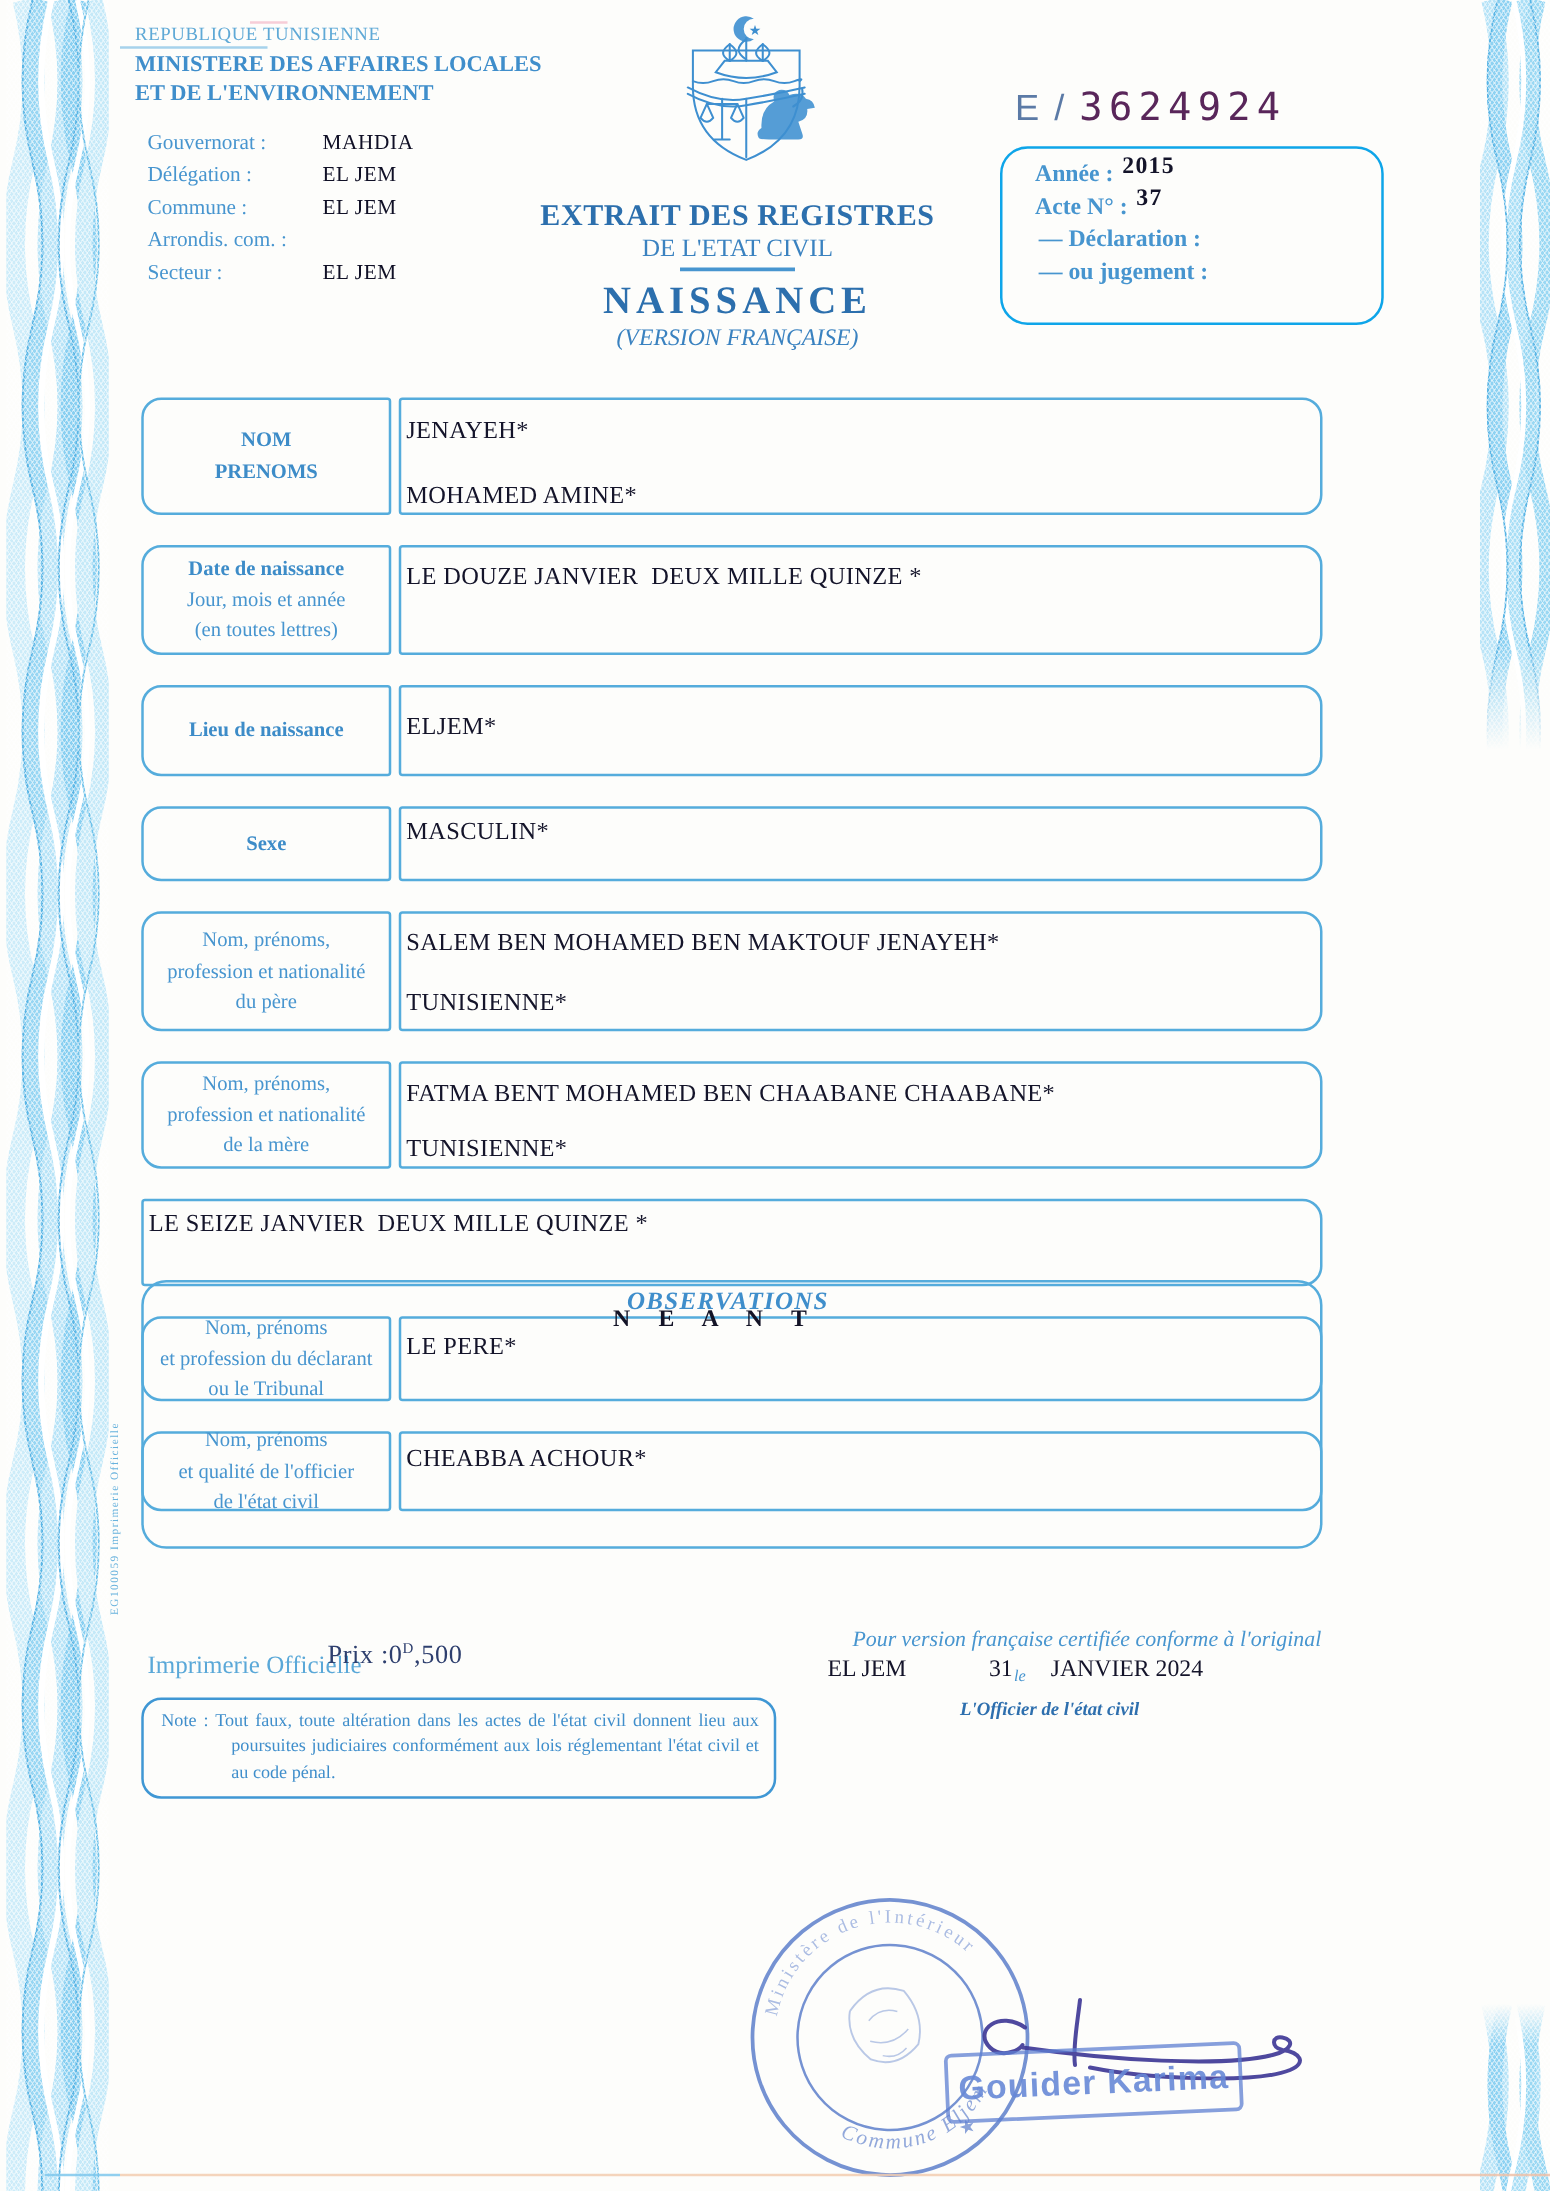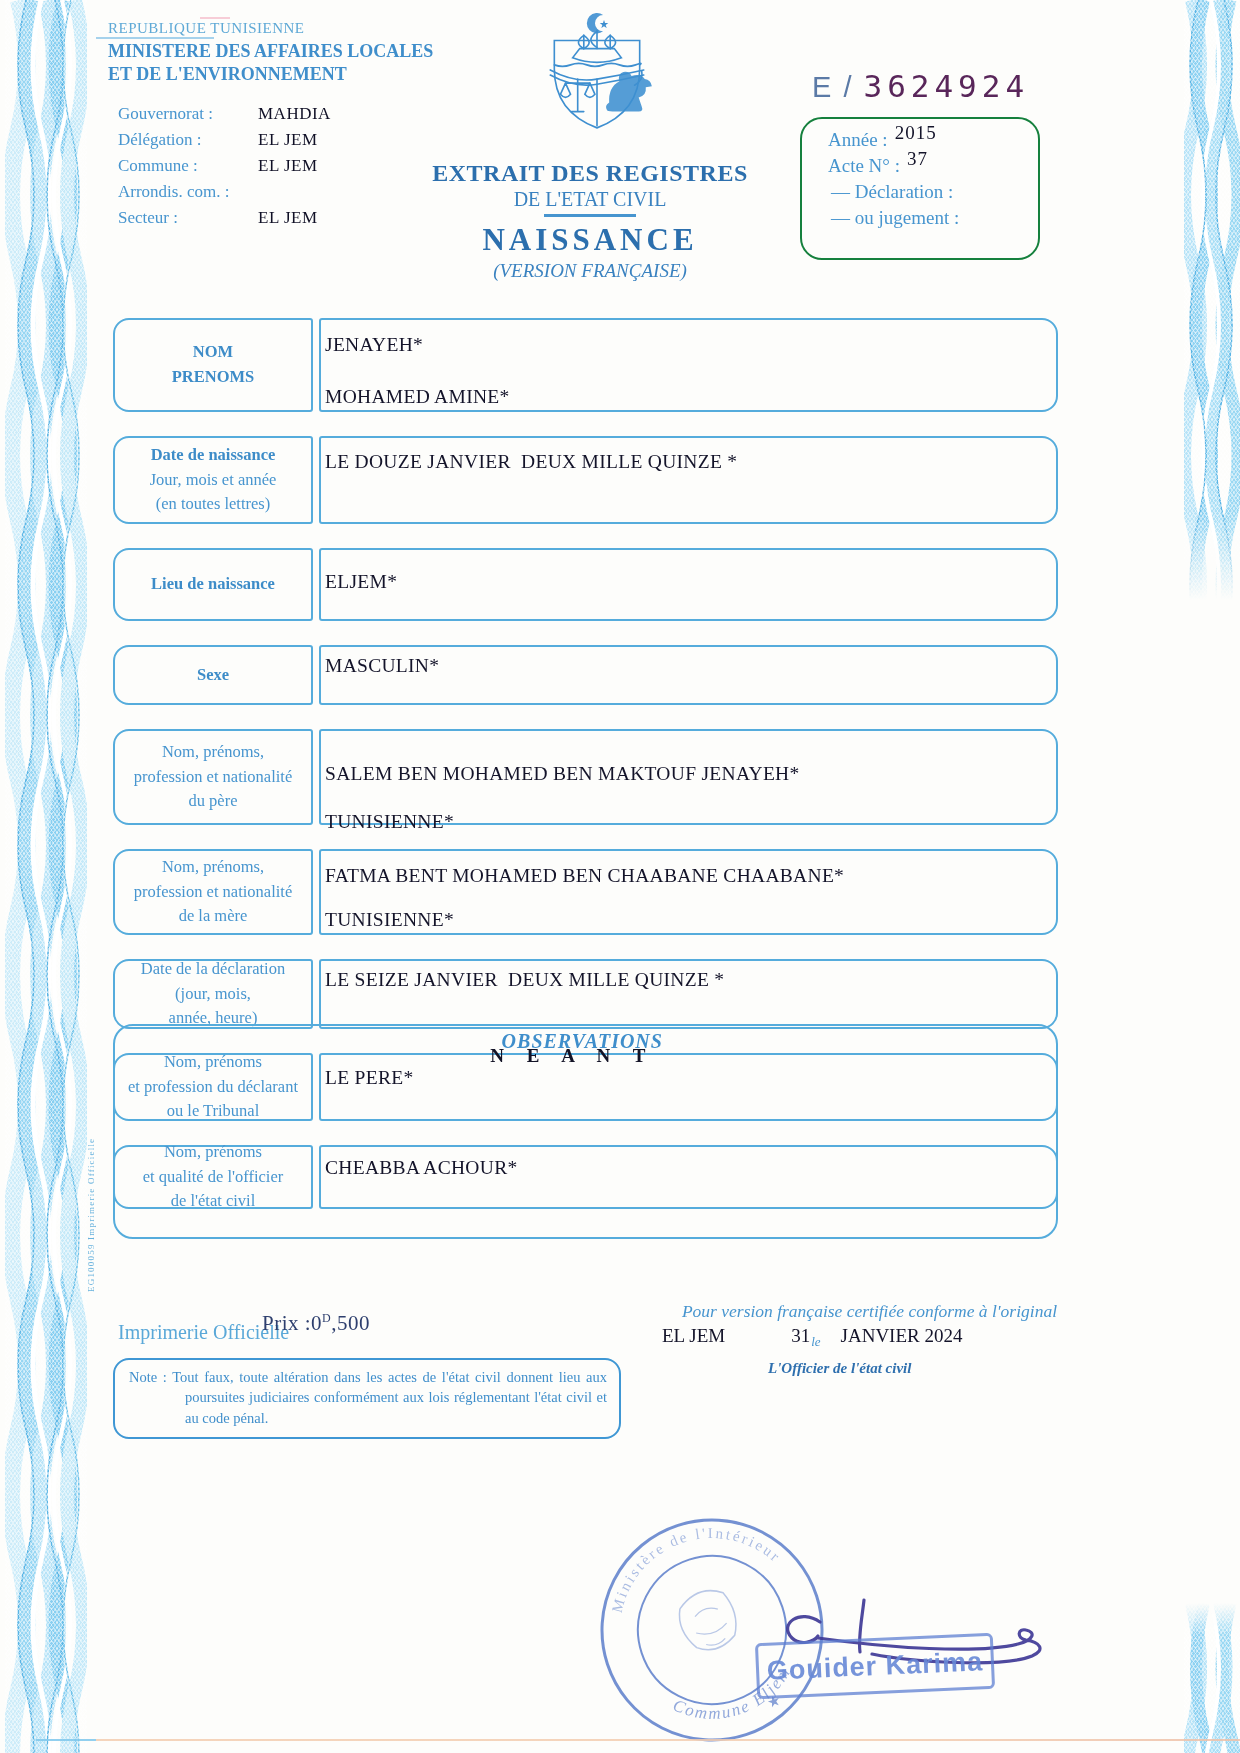--- a/index.html
+++ b/index.html
@@ -38,43 +38,43 @@
   .t2{font-size:20px;color:#3a82c0;margin-top:1px;}
   .t2-underline{width:92px;height:2.5px;background:#4795cf;margin:3px auto 0;}
   .t3{font-size:31px;font-weight:bold;color:#2c6fad;letter-spacing:4px;margin-top:5px;}
   .t4{font-size:19px;font-style:italic;color:#3a82c0;margin-top:2px;}
 
   .serial{position:absolute;left:812px;top:68px;display:flex;align-items:baseline;}
   .serial-prefix{font-family:"Liberation Sans",sans-serif;font-size:29px;color:#5b7aa6;letter-spacing:2px;}
   .serial-number{font-family:"DejaVu Sans Mono",monospace;font-size:31px;color:#59265a;
                  letter-spacing:5px;margin-left:10px;}
 
-  .acte-box{position:absolute;left:800px;top:117px;width:240px;height:143px;border:2px solid #15803d;
-            border-radius:22px;padding:10px 0 0 26px;box-sizing:border-box;font-size:19px;}
+  .acte-box{position:absolute;left:800px;top:117px;width:307px;height:143px;border:2px solid #0ea5e9;
+            border-radius:22px;padding:10px 0 0 26px;box-sizing:border-box;font-size:19px;font-weight:bold;}
   .acte-line{height:26px;color:#4795cf;white-space:nowrap;}
   .acte-line .ival{color:#14142a;position:relative;top:-7px;margin-left:7px;letter-spacing:1px;}
   .acte-dash{padding-left:3px;}
 
   
   .table{position:absolute;left:113px;top:318px;width:945px;display:flex;flex-direction:column;gap:24px;}
   .trow{display:flex;gap:6px;}
   .tlabel{width:200px;flex:none;border:2px solid #55acdc;border-radius:16px 3px 3px 16px;
           display:flex;flex-direction:column;justify-content:center;align-items:center;text-align:center;
           color:#4795cf;font-size:16.5px;line-height:1.5;box-sizing:border-box;}
   .tvalue{flex:1;border:2px solid #55acdc;border-radius:3px 16px 16px 3px;box-sizing:border-box;
           padding-left:4px;color:#14142a;font-size:19.5px;letter-spacing:.3px;}
   .val{white-space:pre;}
   .bld{font-weight:bold;color:#3d8cc8;}
   .r1{height:94px}.r2{height:88px}.r3{height:73px}.r4{height:60px}.r5{height:96px}
   .r6{height:86px}.r7{height:70px}.r8{height:68px}.r9{height:64px}
   .r1 .v1{margin-top:14px}.r1 .v2{margin-top:30px}
   .r2 .v1{margin-top:13px}
   .r3 .v1{margin-top:21px}
   .r4 .v1{margin-top:8px}
-  .r5 .v1{margin-top:32px}.r5 .v2{margin-top:26px}
+  .r5 .v1{margin-top:13px}.r5 .v2{margin-top:26px}
   .r6 .v1{margin-top:14px}.r6 .v2{margin-top:22px}
   .r7 .v1{margin-top:8px}
   .r8 .v1{margin-top:12px}
   .r9 .v1{margin-top:10px}
 
   
   .obs-box{position:absolute;left:113px;top:1024px;width:945px;height:215px;
            border:2.5px solid #55acdc;border-radius:20px;box-sizing:border-box;}
   .obs-title{position:absolute;left:50%;top:4px;transform:translateX(-52%);font-size:20px;
              font-weight:bold;font-style:italic;color:#3f8ecb;letter-spacing:1px;}
@@ -302,25 +302,20 @@
         <div>profession et nationalité</div>
         <div>de la mère</div>
       </div>
       <div class="tvalue">
         <div class="val v1">FATMA BENT MOHAMED BEN CHAABANE CHAABANE*</div>
         <div class="val v2">TUNISIENNE*</div>
       </div>
     </div>
 
     <div class="trow r7">
-      <div class="tlabel">
-        <div>Date de la déclaration</div>
-        <div>(jour, mois,</div>
-        <div>année, heure)</div>
-      </div>
       <div class="tvalue">
         <div class="val v1">LE SEIZE JANVIER  DEUX MILLE QUINZE *</div>
       </div>
     </div>
 
     <div class="trow r8">
       <div class="tlabel">
         <div>Nom, prénoms</div>
         <div>et profession du déclarant</div>
         <div>ou le Tribunal</div>

